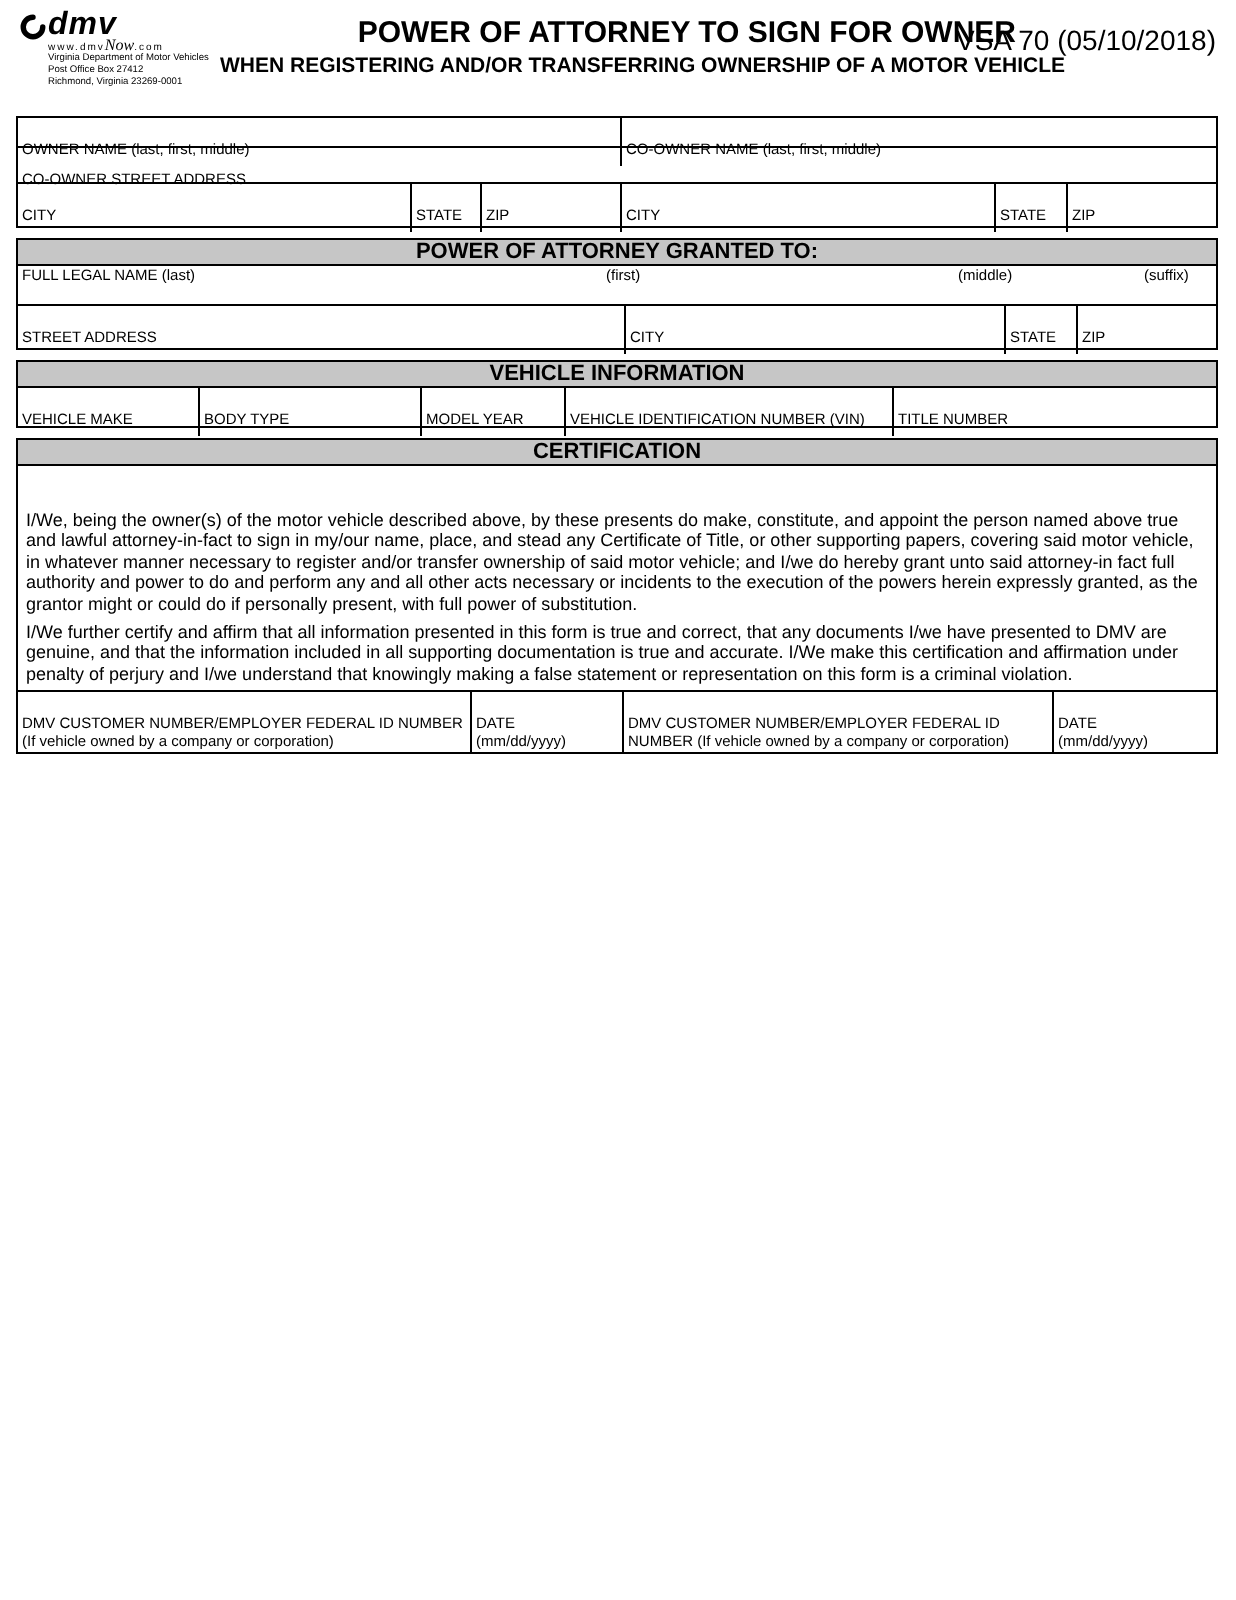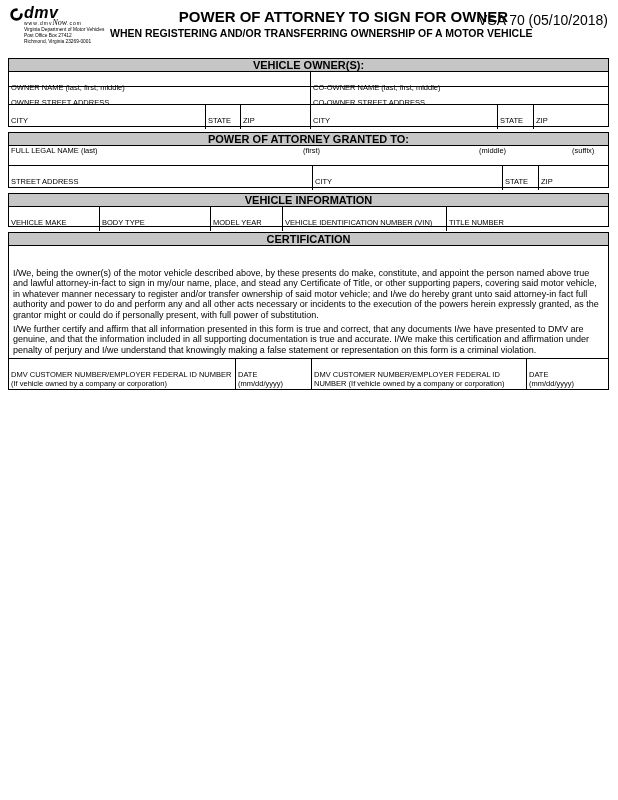--- a/index.html
+++ b/index.html
@@ -74,27 +74,25 @@
     <div class="titles">
       <div class="title">POWER OF ATTORNEY TO SIGN FOR OWNER</div>
       <div class="subtitle">WHEN REGISTERING AND/OR TRANSFERRING OWNERSHIP OF A MOTOR VEHICLE</div>
     </div>
     <div class="formnum">VSA 70 (05/10/2018)</div>
   </header>
 
   <div class="content">
 
     <div class="sec">
-      <div class="bar">VEHICLE OWNER(S):</div>
       <div class="row h15">
         <div class="cell wHalfL"><span>OWNER NAME (last, first, middle)</span></div>
         <div class="cell fx"><span>CO-OWNER NAME (last, first, middle)</span></div>
       </div>
       <div class="row h18">
-        <div class="cell wHalfL"><span>OWNER STREET ADDRESS</span></div>
         <div class="cell fx"><span>CO-OWNER STREET ADDRESS</span></div>
       </div>
       <div class="row h21">
         <div class="cell wCityL"><span>CITY</span></div>
         <div class="cell wStateL"><span>STATE</span></div>
         <div class="cell wZipL"><span>ZIP</span></div>
         <div class="cell wCityR"><span>CITY</span></div>
         <div class="cell wStateR"><span>STATE</span></div>
         <div class="cell fx"><span>ZIP</span></div>
       </div>

